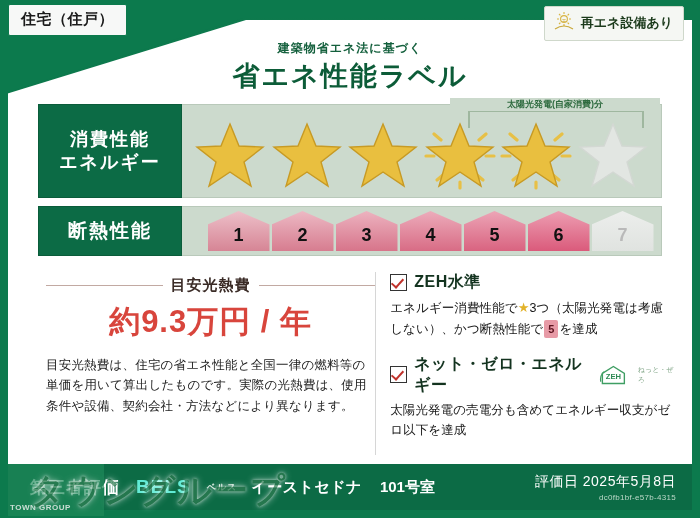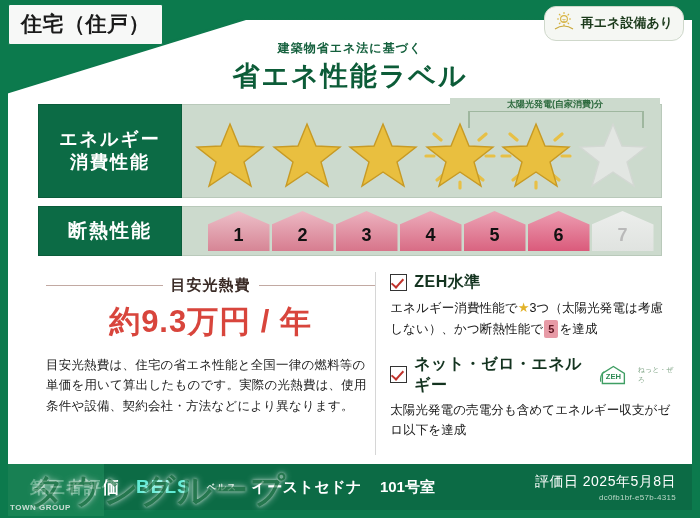--- a/index.html
+++ b/index.html
@@ -28,27 +28,27 @@
       0 0,700px 0,700px 518px,0 518px,0 0,
       8px 92px, 8px 510px, 692px 510px, 692px 18px, 243px 18px, 8px 92px
     );
     pointer-events:none;
   }
   
   .dwelling-tab{
     position:absolute;left:8px;top:4px;
     background:#f7f8f7;border:1px solid #0c7a4d;
     padding:5px 12px 6px 12px;border-radius:2px;
-    font-size:21px;font-weight:bold;color:#1b1b1b;letter-spacing:0.5px;
+    font-size:15px;font-weight:bold;color:#1b1b1b;letter-spacing:0.5px;
     z-index:8;
   }
   
   .renew-badge{
     position:absolute;right:16px;top:6px;z-index:8;
-    background:#f5f7f3;border:1px solid #cfd8cb;border-radius:12px;
+    background:#f5f7f3;border:1px solid #cfd8cb;border-radius:2px;
     display:flex;align-items:center;gap:6px;
     padding:4px 10px 5px 8px;
   }
   .renew-badge .rb-text{font-size:13px;font-weight:bold;color:#1b3a1b;white-space:nowrap;}
   
   .head-wrap{position:absolute;left:0;top:40px;width:700px;text-align:center;z-index:6;}
   .head-sub{font-size:12px;font-weight:bold;color:#14603d;letter-spacing:1px;}
   .head-main{font-size:27px;font-weight:bold;color:#0c5c38;letter-spacing:2px;margin-top:1px;}
   
   .rows{position:absolute;left:38px;top:104px;width:624px;z-index:6;}
@@ -204,22 +204,22 @@
 
   <div class="head-wrap">
     <div class="head-sub">建築物省エネ法に基づく</div>
     <div class="head-main">省エネ性能ラベル</div>
   </div>
 
   <div class="rows">
 
     <div class="row row-energy">
       <div class="row-label">
+        <span>消費性能</span>
         <span>エネルギー</span>
-        <span>消費性能</span>
       </div>
       <div class="row-field">
         <div class="solar-bracket"></div>
         <div class="solar-caption">太陽光発電(自家消費)分</div>
         <div class="stars" id="stars-holder">
             <div class="star-cell"><svg width="72" height="72" viewBox="0 0 72 72">
                 <polygon points="36,4 45,26 69,27 50,42 57,66 36,52 15,66 22,42 3,27 27,26" fill="#e9bf3f" stroke="#c79a24" stroke-width="1.4"></polygon>
               </svg></div>
             <div class="star-cell"><svg width="72" height="72" viewBox="0 0 72 72">
                 <polygon points="36,4 45,26 69,27 50,42 57,66 36,52 15,66 22,42 3,27 27,26" fill="#e9bf3f" stroke="#c79a24" stroke-width="1.4"></polygon>

